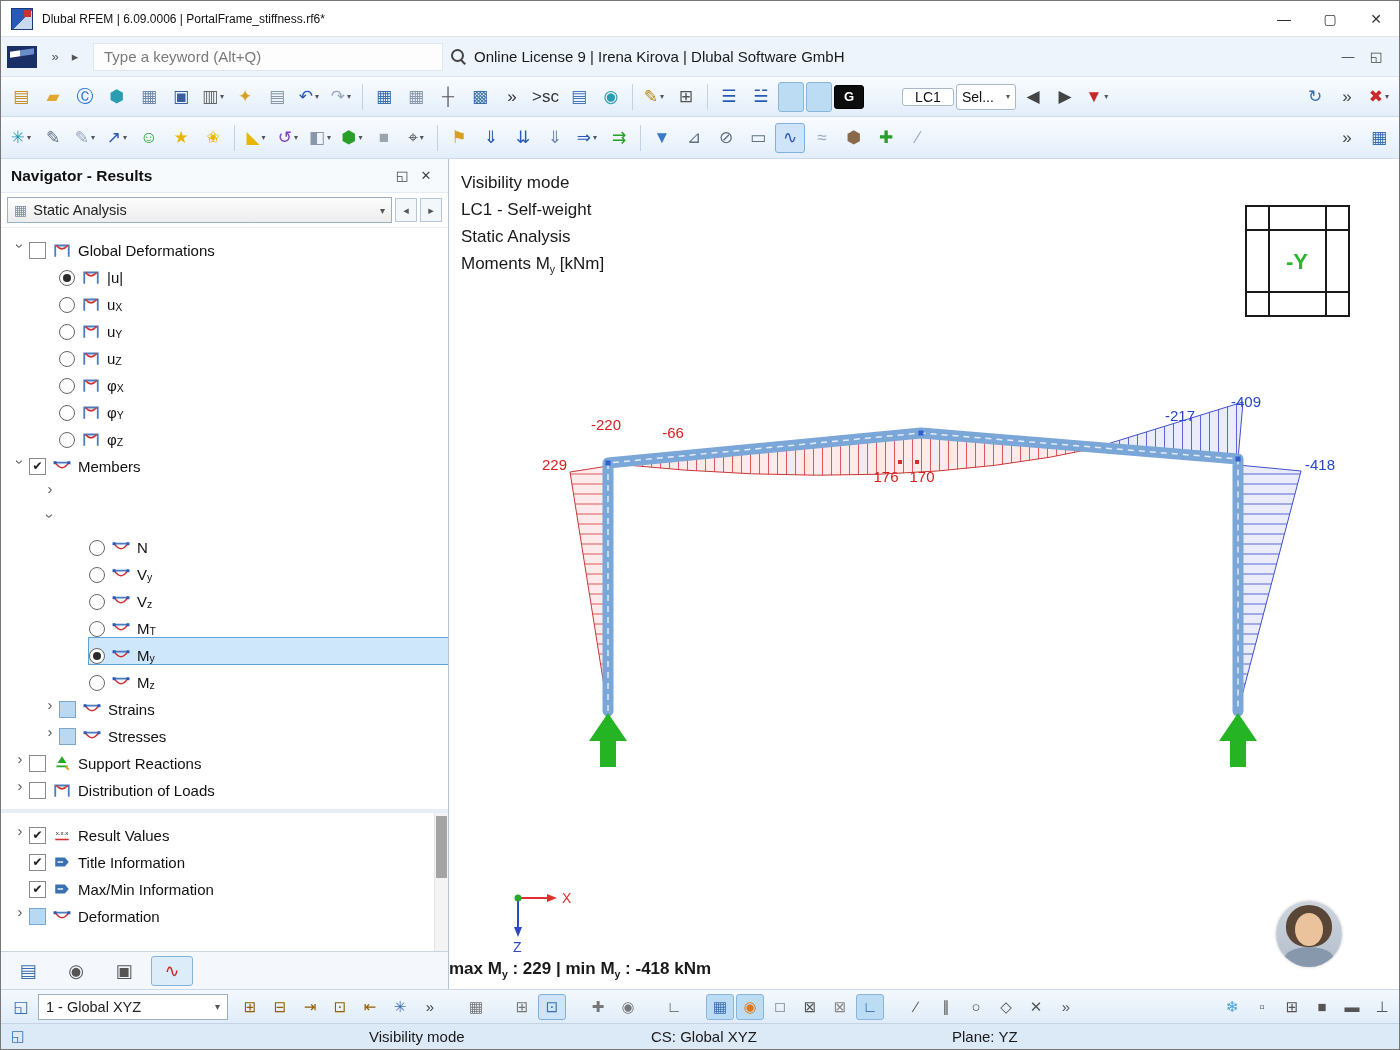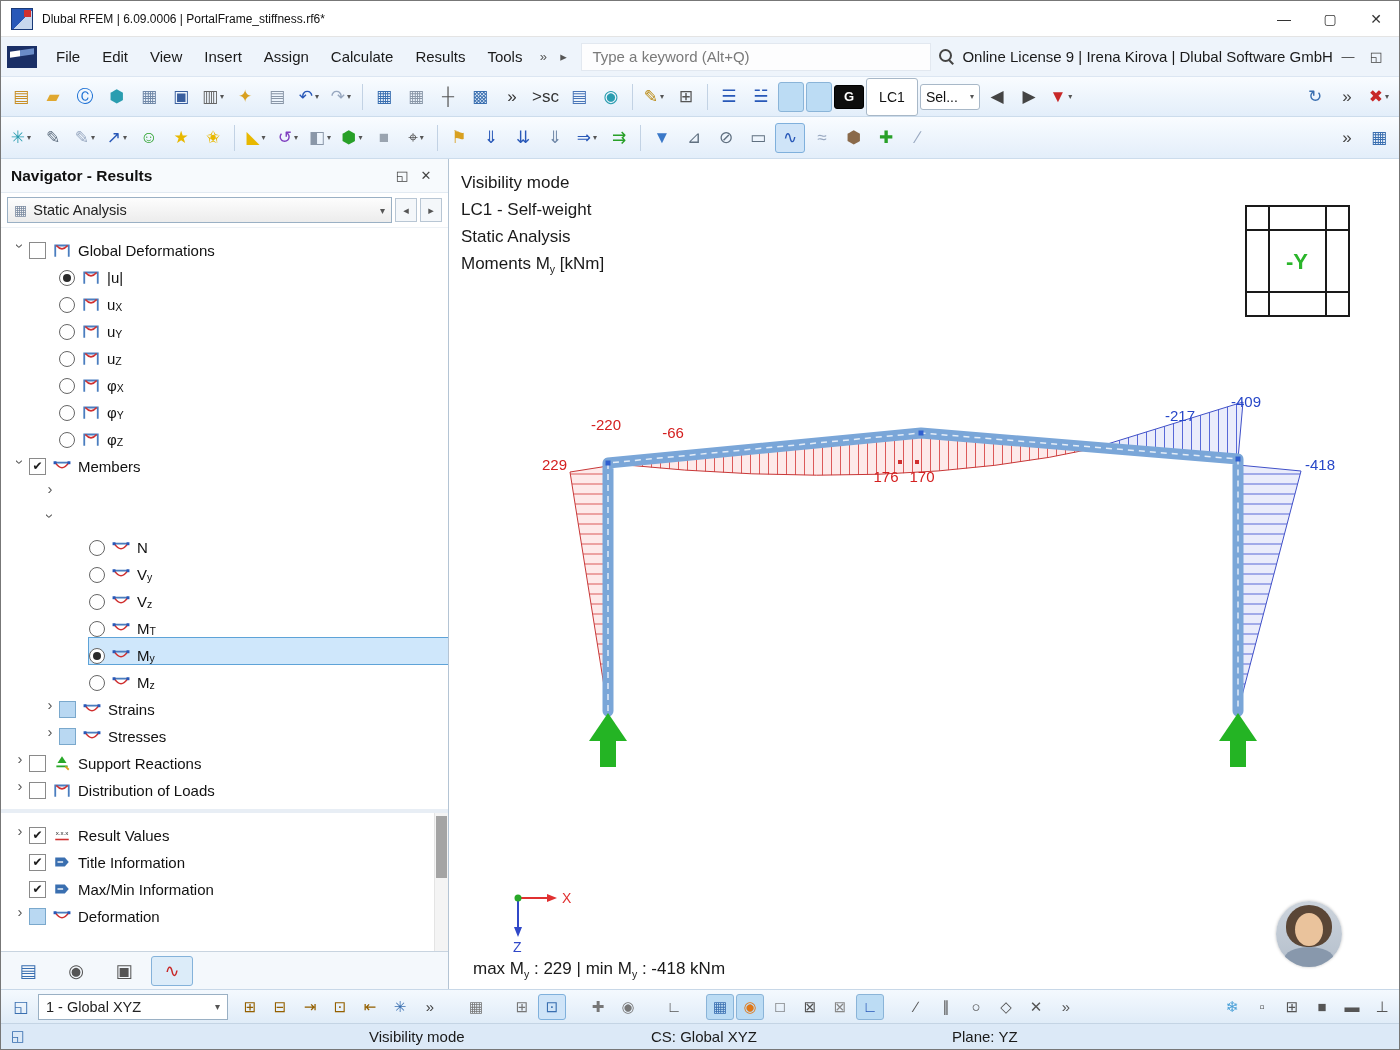--- a/index.html
+++ b/index.html
@@ -33,21 +33,21 @@
   .toolbar{display:flex;align-items:center;background:linear-gradient(#f9fcff,#e3eefa);border-bottom:1px solid #ccdcec;padding:0 5px;gap:2px;}
   .toolbar.row1{height:40px;}
   .toolbar.row2{height:42px;}
   .tbtn{display:flex;align-items:center;justify-content:center;height:30px;min-width:30px;border:1px solid transparent;border-radius:3px;background:transparent;padding:0 2px;cursor:default;font-family:inherit;}
   .tbtn .glyph{font-size:17px;line-height:1;}
   .tbtn .caret{font-size:8px;color:#555;margin-left:2px;}
   .tbtn.active{background:#cfe4f8;border-color:#7fb0dc;}
   .tbtn.pressed{background:#bcdcf4;border-color:#8ab4d8;min-width:26px;}
   .tbtn.dark{background:#0d0d0d;border-color:#000;min-width:30px;height:24px;}
   .tbtn.dark .glyph{color:#fff !important;font-size:13px;font-weight:bold;}
-  .tbtn.field{background:#fff;border-color:#a8b8c8;height:38px;min-width:52px;}
+  .tbtn.field{background:#fff;border-color:#a8b8c8;height:18px;min-width:52px;margin-left:36px;}
   .tbtn.field .glyph{font-size:14px;color:#111 !important;}
   .tbtn.combo{background:#fff;border-color:#a8b8c8;height:26px;min-width:60px;justify-content:space-between;padding:0 5px;}
   .tbtn.combo .glyph{font-size:14px;color:#111 !important;}
   .vsep{width:1px;height:26px;background:#c2d2e4;margin:0 4px;flex:none;}
   .gap{width:14px;flex:none;}
 
   
   .main{position:absolute;top:158px;left:0;width:1400px;height:830px;display:flex;}
 
   
@@ -79,21 +79,21 @@
   .vscroll{position:absolute;right:0;top:0;bottom:0;width:14px;background:#f4f4f4;border-left:1px solid #e4e4e4;}
   .vthumb{position:absolute;right:1px;top:3px;width:11px;height:62px;background:#a4a4a4;}
   .nav-tabs{height:38px;border-top:1px solid #c8d4e0;background:#f4f8fc;display:flex;align-items:center;gap:6px;padding:0 6px;}
   .ntab{width:42px;height:30px;display:flex;align-items:center;justify-content:center;font-size:18px;border:1px solid transparent;border-radius:3px;}
   .ntab.active{background:#dcecf9;border-color:#84b2da;}
 
   
   .canvas{position:relative;width:952px;height:830px;background:#fff;overflow:hidden;}
   .scene{position:absolute;left:0;top:0;}
   .canvas-info{position:absolute;left:12px;top:10px;font-size:17px;color:#1a1a1a;line-height:27px;}
-  .summary{position:absolute;left:24px;top:800px;font-size:17px;color:#1a1a1a;}
+  .summary{position:absolute;left:0;top:800px;font-size:17px;color:#1a1a1a;font-weight:bold;}
   .avatar{position:absolute;left:827px;top:742px;width:66px;height:66px;border-radius:50%;background:linear-gradient(180deg,#cdd4dc 0%,#b4bfcc 100%);overflow:hidden;box-shadow:0 0 3px rgba(0,0,0,.25);}
   .avatar .hair{position:absolute;left:10px;top:4px;width:46px;height:42px;border-radius:50% 50% 45% 45%;background:#5a4636;}
   .avatar .face{position:absolute;left:19px;top:12px;width:28px;height:33px;border-radius:50%;background:#eac39c;}
   .avatar .body{position:absolute;left:8px;top:46px;width:50px;height:24px;border-radius:50% 50% 0 0;background:#8898ac;}
 
   
   .bottombar{position:absolute;top:988px;left:0;width:1400px;height:34px;display:flex;align-items:center;background:linear-gradient(#f4f9fe,#e0ecf8);border-top:1px solid #c8d8e8;padding:0 5px;gap:2px;}
   .bb-ico{width:30px;height:26px;display:flex;align-items:center;justify-content:center;font-size:16px;color:#3a6fb0;}
   .view-combo{width:190px;height:26px;border:1px solid #9ab0c4;background:#fff;display:flex;align-items:center;padding:0 7px;gap:22px;margin-right:6px;}
   .view-combo .ctext{flex:1;font-size:14.5px;color:#222;}
@@ -150,30 +150,20 @@
           <span>▢</span>
         </div>
       <div class="win-btn close">
           <span>✕</span>
         </div>
     </div>
   </div>
 
   <div class="menubar">
     <div class="dlubal-logo"></div>
-    <div id="menu-items" style="display:flex;">
-        <span class="menu-item">File</span>
-        <span class="menu-item">Edit</span>
-        <span class="menu-item">View</span>
-        <span class="menu-item">Insert</span>
-        <span class="menu-item">Assign</span>
-        <span class="menu-item">Calculate</span>
-        <span class="menu-item">Results</span>
-        <span class="menu-item">Tools</span>
-      </div>
     <span class="mini-ico">»</span>
     <span class="mini-ico">▸</span>
     <input class="search-box" type="text" placeholder="Type a keyword (Alt+Q)" style="">
     <div class="license">
       <span class="mag"></span>
       <span>Online License 9 | Irena Kirova | Dlubal Software GmbH</span>
     </div>
     <div class="pane-controls">
       <span class="pane-btn">—</span>
       <span class="pane-btn">◱</span>

